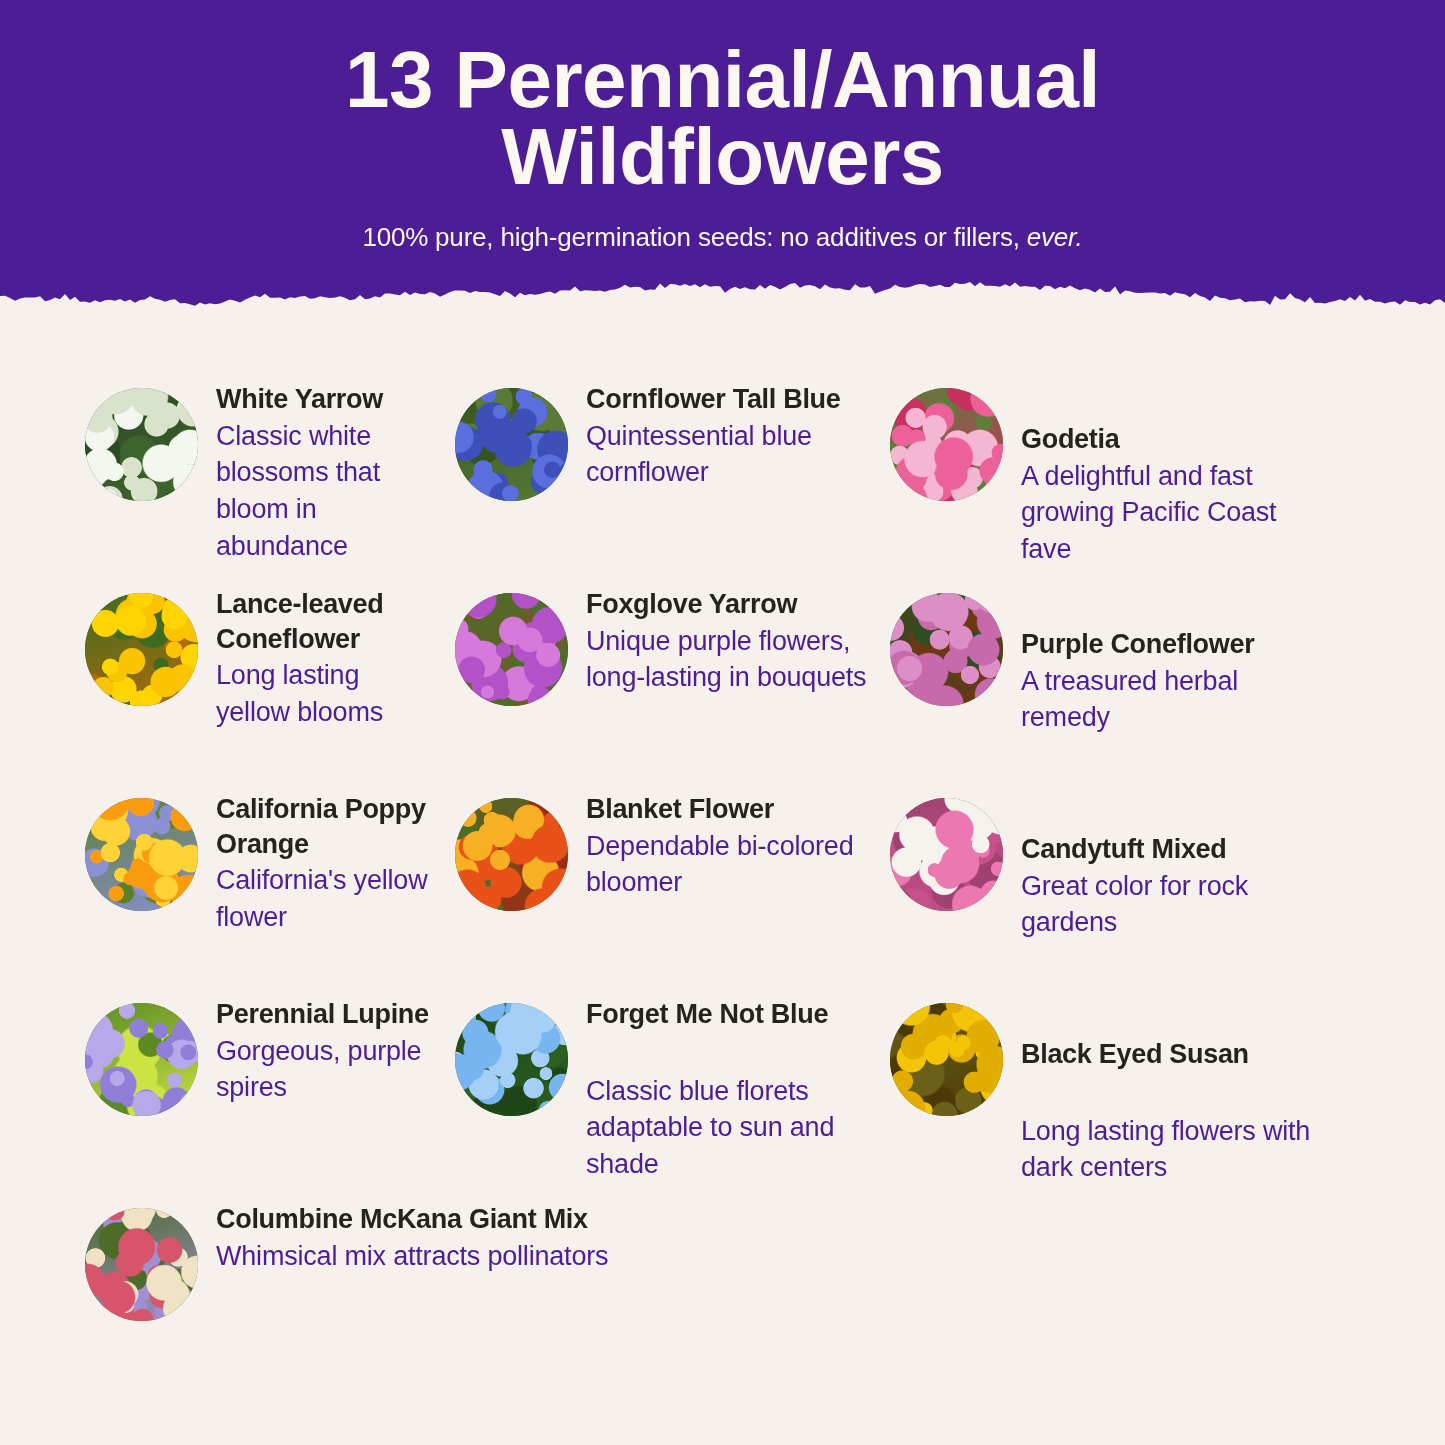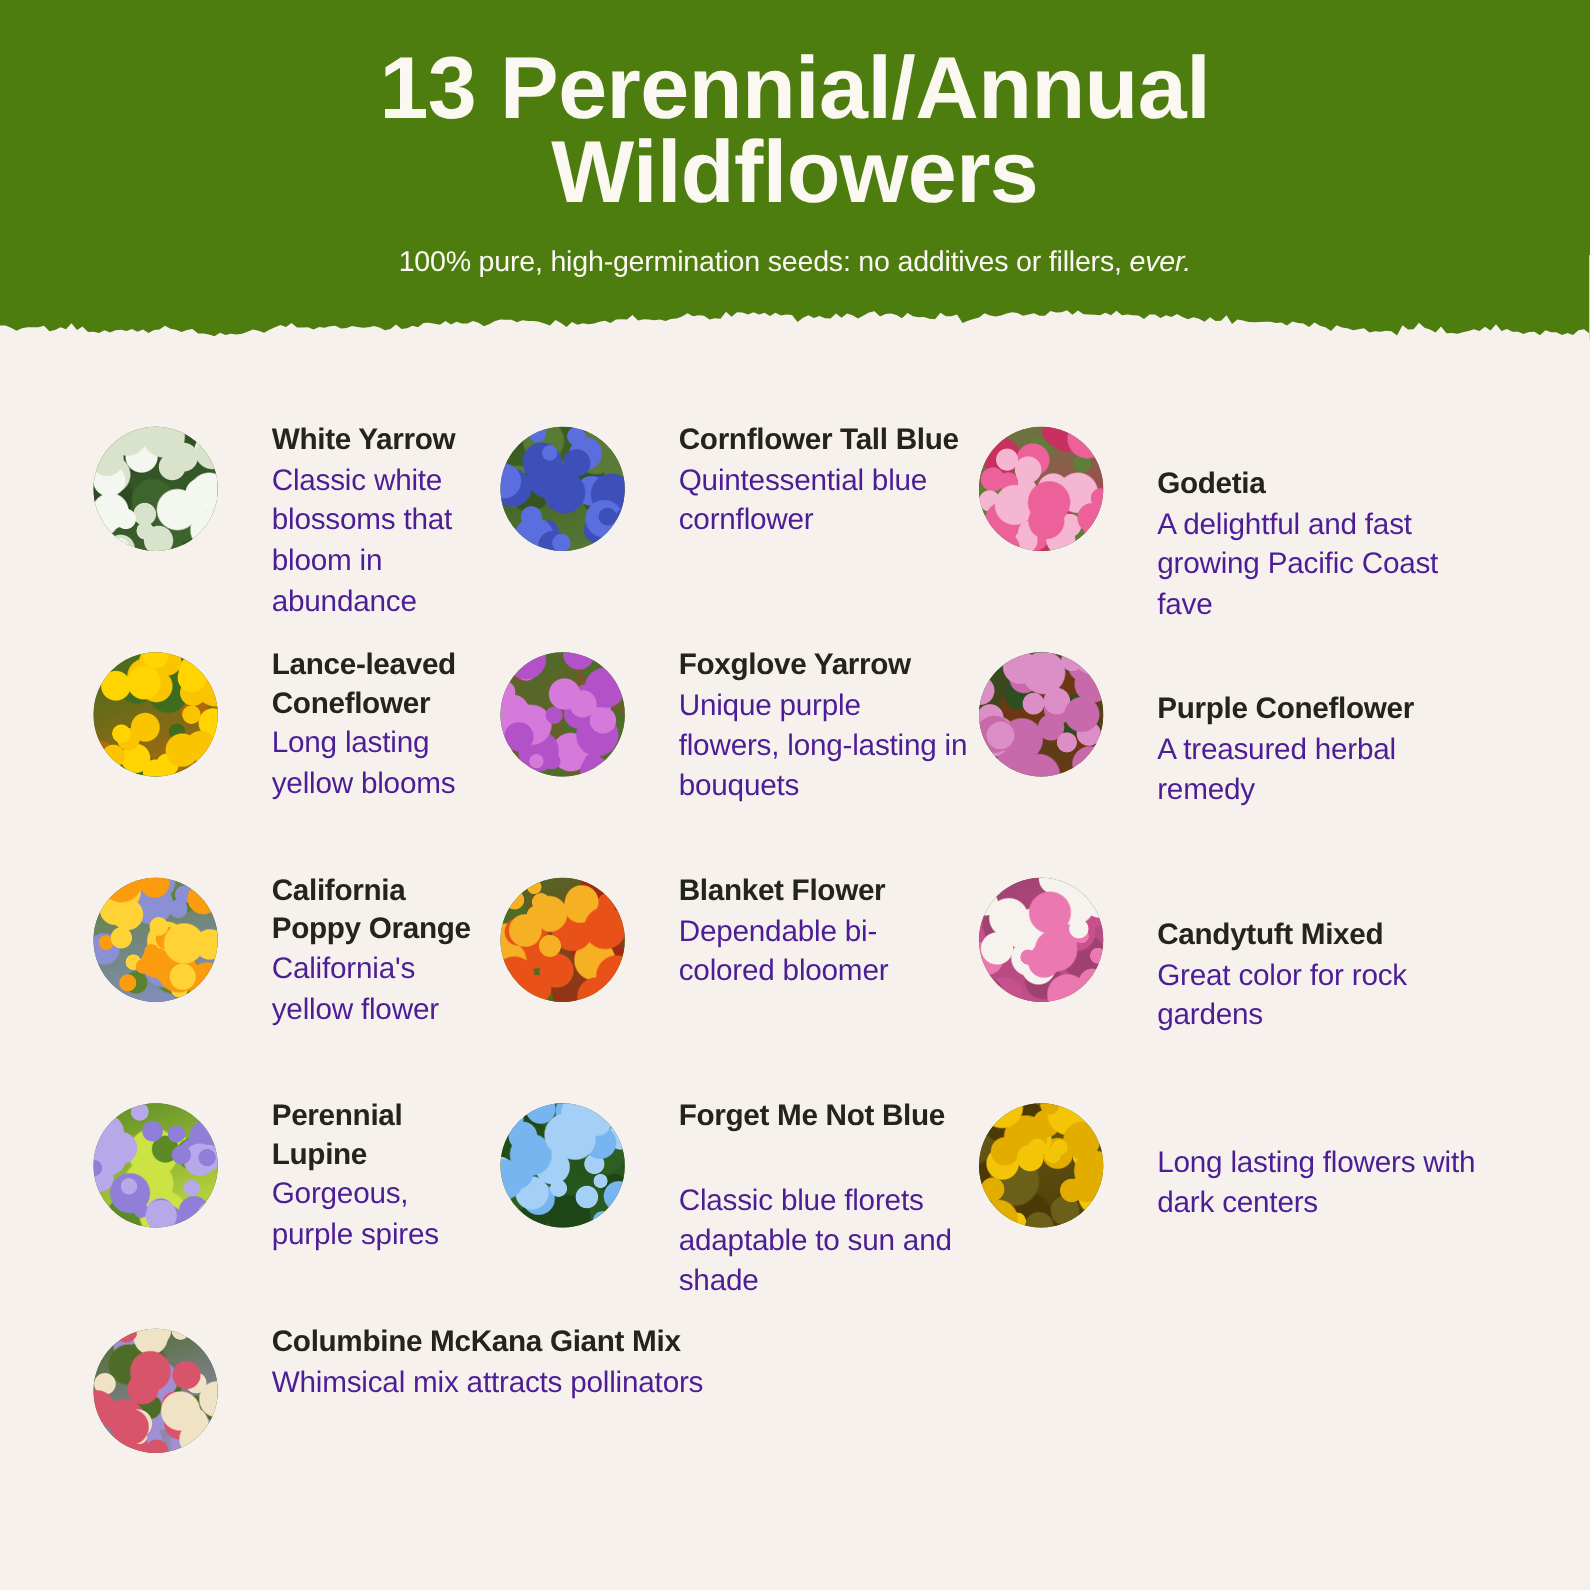--- a/index.html
+++ b/index.html
@@ -58,21 +58,20 @@
   }
   .row{
     display:flex;
     width:1445px;
     height:205px;
   }
   .cell{
     display:flex;
     align-items:flex-start;
     box-sizing:border-box;
-    gap:31px;
   }
   .cell.c0{width:440px;padding-left:85px;}
   .cell.c1{width:440px;padding-left:15px;}
   .cell.c2{width:480px;padding-left:10px;}
   .cell.wide{width:1000px;padding-left:85px;}
 
   .thumb{
     width:113px;height:113px;
     border-radius:50%;
     flex:0 0 113px;
@@ -105,21 +104,21 @@
     margin:0;
     padding-top:1px;
   }
   .w-narrow{max-width:290px;}
   .w-mid{max-width:300px;}
   .w-wide{max-width:420px;margin-top:40px;}
 </style>
 </head>
 <body style="background: rgb(246, 241, 237);">
 
-<div id="header" style="background: #4d7c0f;">
+<div id="header" style="background: #4c1d95;">
   <div id="header-inner">
     <h1 id="title" style="color: rgb(251, 248, 242);">13 Perennial/Annual Wildflowers</h1>
     <p id="subtitle" style="color: rgb(251, 248, 242);"><span>100% pure, high-germination seeds: no additives or fillers, </span><span class="em">ever.</span></p>
   </div>
 </div>
 
 <svg id="torn" viewBox="0 0 1445 62" preserveAspectRatio="none">
   <path id="torn-path" fill="#F6F1ED" d="M0,62 L0,27.9 L0,27.9 L5,27.8 L10,30.0 L15,32.7 L20,30.4 L25,29.5 L30,29.6 L35,29.6 L40,28.2 L45,33.2 L50,32.0 L55,29.4 L60,31.3 L65,25.9 L70,32.0 L75,28.8 L80,33.8 L85,33.6 L90,34.7 L95,32.3 L100,34.3 L105,32.2 L110,31.8 L115,32.8 L120,31.0 L125,33.6 L130,31.6 L135,34.7 L140,32.0 L145,31.6 L150,28.2 L155,30.8 L160,31.8 L165,33.8 L170,32.1 L175,31.2 L180,35.2 L185,35.1 L190,36.2 L195,37.7 L200,34.4 L205,36.5 L210,35.3 L215,36.2 L220,35.4 L225,33.5 L230,31.5 L235,32.7 L240,34.4 L245,31.7 L250,29.5 L255,27.5 L260,29.2 L265,25.7 L270,29.8 L275,29.8 L280,29.4 L285,31.6 L290,29.3 L295,29.9 L300,28.6 L305,28.1 L310,30.7 L315,30.2 L320,28.3 L325,29.2 L330,30.0 L335,29.4 L340,28.3 L345,29.7 L350,32.2 L355,31.2 L360,26.9 L365,31.2 L370,30.4 L375,28.2 L380,29.4 L385,25.6 L390,25.4 L395,26.4 L400,27.3 L405,23.8 L410,26.9 L415,24.5 L420,26.1 L425,26.2 L430,23.9 L435,25.5 L440,28.7 L445,26.6 L450,23.9 L455,22.5 L460,22.6 L465,22.7 L470,25.0 L475,23.1 L480,23.9 L485,23.9 L490,24.6 L495,26.2 L500,28.0 L505,22.9 L510,25.6 L515,29.3 L520,24.7 L525,27.2 L530,25.9 L535,26.7 L540,26.1 L545,24.4 L550,23.5 L555,25.7 L560,22.5 L565,22.2 L570,22.4 L575,18.4 L580,23.3 L585,22.2 L590,22.4 L595,23.1 L600,22.4 L605,23.8 L610,21.9 L615,21.5 L620,19.8 L625,16.8 L630,19.5 L635,18.7 L640,19.0 L645,22.4 L650,21.4 L655,21.8 L660,15.4 L665,20.0 L670,15.9 L675,16.2 L680,17.8 L685,15.9 L690,18.0 L695,16.3 L700,19.2 L705,16.3 L710,18.8 L715,18.0 L720,18.3 L725,24.8 L730,20.9 L735,18.7 L740,21.1 L745,19.2 L750,21.3 L755,21.5 L760,16.9 L765,20.8 L770,16.9 L775,18.7 L780,21.6 L785,18.9 L790,16.0 L795,14.9 L800,19.7 L805,17.5 L810,17.0 L815,18.3 L820,21.3 L825,16.5 L830,19.4 L835,20.4 L840,20.2 L845,21.7 L850,22.3 L855,16.3 L860,19.5 L865,19.5 L870,18.0 L875,25.7 L880,23.7 L885,21.9 L890,20.6 L895,16.7 L900,18.9 L905,19.8 L910,18.9 L915,16.9 L920,15.9 L925,16.6 L930,19.1 L935,17.9 L940,16.7 L945,19.1 L950,19.0 L955,14.7 L960,16.0 L965,15.8 L970,14.0 L975,18.2 L980,14.2 L985,17.7 L990,17.8 L995,18.1 L1000,18.7 L1005,16.3 L1010,18.5 L1015,14.5 L1020,18.7 L1025,17.9 L1030,18.7 L1035,18.8 L1040,21.9 L1045,17.8 L1050,17.9 L1055,21.2 L1060,18.7 L1065,20.2 L1070,17.4 L1075,20.2 L1080,22.3 L1085,20.5 L1090,21.7 L1095,24.6 L1100,20.4 L1105,23.9 L1110,23.7 L1115,18.5 L1120,26.6 L1125,22.4 L1130,23.3 L1135,24.8 L1140,25.0 L1145,24.8 L1150,24.4 L1155,24.4 L1160,25.6 L1165,25.1 L1170,27.8 L1175,24.3 L1180,25.6 L1185,26.2 L1190,29.2 L1195,25.1 L1200,28.1 L1205,29.6 L1210,32.9 L1215,27.6 L1220,29.7 L1225,30.3 L1230,32.2 L1235,31.4 L1240,30.5 L1245,34.2 L1250,33.2 L1255,33.5 L1260,32.7 L1265,33.1 L1270,37.1 L1275,27.7 L1280,31.6 L1285,31.3 L1290,25.3 L1295,30.0 L1300,31.5 L1305,34.3 L1310,28.9 L1315,34.9 L1320,34.8 L1325,35.4 L1330,34.1 L1335,32.9 L1340,31.3 L1345,32.9 L1350,29.1 L1355,32.5 L1360,26.8 L1365,32.8 L1370,31.1 L1375,33.7 L1380,33.7 L1385,35.6 L1390,33.9 L1395,33.6 L1400,36.7 L1405,32.2 L1410,34.0 L1415,34.0 L1420,36.5 L1425,34.8 L1430,36.6 L1435,32.3 L1440,31.3 L1445,35.1 L1445,62 Z"></path>
 </svg>
 
@@ -232,20 +231,21 @@
       <div class="txt">
         <p class="name w-mid">Forget Me Not Blue</p>
         <p class="desc w-wide">Classic blue florets adaptable to sun and shade</p>
       </div>
     </div>
     <div class="cell c2">
       <div class="thumb">
           <div class="tex" style="background-image: radial-gradient(circle at 65% 35.4%, rgb(242, 196, 16) 0px, rgb(242, 196, 16) 6.8px, transparent 7.3px), radial-gradient(circle at 94.5% 3.6%, rgb(224, 173, 6) 0px, rgb(224, 173, 6) 12.2px, transparent 13.2px), radial-gradient(circle at 18.6% 3.2%, rgb(242, 196, 16) 0px, rgb(242, 196, 16) 18.2px, transparent 19.7px), radial-gradient(circle at 86.7% 67.6%, rgb(224, 173, 6) 0px, rgb(224, 173, 6) 12.9px, transparent 13.9px), radial-gradient(circle at 41.2% 44%, rgb(242, 196, 16) 0px, rgb(242, 196, 16) 11.6px, transparent 12.5px), radial-gradient(circle at 57% 1.4%, rgb(224, 173, 6) 0px, rgb(224, 173, 6) 8.3px, transparent 9px), radial-gradient(circle at 46.8% 35.4%, rgb(242, 196, 16) 0px, rgb(242, 196, 16) 7.6px, transparent 8.2px), radial-gradient(circle at 20.9% 38.6%, rgb(224, 173, 6) 0px, rgb(224, 173, 6) 12.3px, transparent 13.3px), radial-gradient(circle at 19% 48.4%, rgb(242, 196, 16) 0px, rgb(242, 196, 16) 14.2px, transparent 15.3px), radial-gradient(circle at 14% 84.9%, rgb(224, 173, 6) 0px, rgb(224, 173, 6) 6.6px, transparent 7.1px), radial-gradient(circle at 84% 98.2%, rgb(242, 196, 16) 0px, rgb(242, 196, 16) 9.2px, transparent 9.9px), radial-gradient(circle at 82.6% 29.8%, rgb(224, 173, 6) 0px, rgb(224, 173, 6) 16.1px, transparent 17.4px), radial-gradient(circle at 13.7% 3.2%, rgb(242, 196, 16) 0px, rgb(242, 196, 16) 15.9px, transparent 17.2px), radial-gradient(circle at 92.8% 54.3%, rgb(224, 173, 6) 0px, rgb(224, 173, 6) 17.7px, transparent 19.1px), radial-gradient(circle at 83.4% 43.3%, rgb(242, 196, 16) 0px, rgb(242, 196, 16) 8.5px, transparent 9.2px), radial-gradient(circle at 15.5% 93.4%, rgb(224, 173, 6) 0px, rgb(224, 173, 6) 17.1px, transparent 18.5px), radial-gradient(circle at 72.5% 8.5%, rgb(242, 196, 16) 0px, rgb(242, 196, 16) 18.8px, transparent 20.3px), radial-gradient(circle at 37.5% 27.1%, rgb(224, 173, 6) 0px, rgb(224, 173, 6) 18.9px, transparent 20.4px), radial-gradient(circle at 96.8% 73.5%, rgb(242, 196, 16) 0px, rgb(242, 196, 16) 18.7px, transparent 20.2px), radial-gradient(circle at 74.6% 70.1%, rgb(224, 173, 6) 0px, rgb(224, 173, 6) 10.2px, transparent 11px), radial-gradient(circle at 30.8% 94.8%, rgb(242, 196, 16) 0px, rgb(242, 196, 16) 7.5px, transparent 8.1px), radial-gradient(circle at 54.3% 16.1%, rgb(224, 173, 6) 0px, rgb(224, 173, 6) 12px, transparent 13px), radial-gradient(circle at 44.9% 29.1%, rgb(242, 196, 16) 0px, rgb(242, 196, 16) 14.7px, transparent 15.9px), radial-gradient(circle at 10.9% 69.2%, rgb(224, 173, 6) 0px, rgb(224, 173, 6) 10.3px, transparent 11.1px), radial-gradient(circle at 59.2% 41.5%, rgb(242, 196, 16) 0px, rgb(242, 196, 16) 7.2px, transparent 7.8px), radial-gradient(circle at 63.3% 40.3%, rgb(224, 173, 6) 0px, rgb(224, 173, 6) 13.5px, transparent 14.6px), radial-gradient(circle at 39.4% 10.7%, rgb(74, 58, 8) 0px, rgb(74, 58, 8) 13.2px, transparent 14.5px), radial-gradient(circle at 28.4% 62.6%, rgb(106, 95, 28) 0px, rgb(106, 95, 28) 21.4px, transparent 23.5px), radial-gradient(circle at 18.5% 15.1%, rgb(74, 58, 8) 0px, rgb(74, 58, 8) 17.1px, transparent 18.8px), radial-gradient(circle at 48.3% 98.9%, rgb(106, 95, 28) 0px, rgb(106, 95, 28) 12.3px, transparent 13.5px), radial-gradient(circle at 12% 83.5%, rgb(74, 58, 8) 0px, rgb(74, 58, 8) 8.2px, transparent 9px), radial-gradient(circle at 19% 94.5%, rgb(106, 95, 28) 0px, rgb(106, 95, 28) 9.7px, transparent 10.7px), radial-gradient(circle at 41.3% 89.1%, rgb(74, 58, 8) 0px, rgb(74, 58, 8) 18px, transparent 19.8px), radial-gradient(circle at 6.1% 82.4%, rgb(106, 95, 28) 0px, rgb(106, 95, 28) 8.1px, transparent 8.9px), radial-gradient(circle at 11.2% 61.3%, rgb(74, 58, 8) 0px, rgb(74, 58, 8) 17.4px, transparent 19.1px), radial-gradient(circle at 37.6% 43.1%, rgb(106, 95, 28) 0px, rgb(106, 95, 28) 9.9px, transparent 10.9px), radial-gradient(circle at 99.9% 16.8%, rgb(74, 58, 8) 0px, rgb(74, 58, 8) 19px, transparent 20.9px), radial-gradient(circle at 69.1% 86.2%, rgb(106, 95, 28) 0px, rgb(106, 95, 28) 12.5px, transparent 13.8px), linear-gradient(160deg, rgb(106, 95, 28) 0%, rgb(74, 58, 8) 100%); background-blend-mode: normal; filter: saturate(1.05) blur(0.4px);"></div>
         </div>
       <div class="txt">
+        <p class="name w-wide">Black Eyed Susan</p>
         <p class="desc w-wide">Long lasting flowers with dark centers</p>
       </div>
     </div>
   </div>
 
   <div class="row">
     <div class="cell wide">
       <div class="thumb">
           <div class="tex" style="background-image: radial-gradient(circle at 48.6% 0.2%, rgb(239, 226, 198) 0px, rgb(239, 226, 198) 15.4px, transparent 16.6px), radial-gradient(circle at 23.9% 78.3%, rgb(210, 85, 106) 0px, rgb(210, 85, 106) 6.5px, transparent 7px), radial-gradient(circle at 70.1% 66.2%, rgb(239, 226, 198) 0px, rgb(239, 226, 198) 17.1px, transparent 18.5px), radial-gradient(circle at 39.8% 48.2%, rgb(210, 85, 106) 0px, rgb(210, 85, 106) 13.6px, transparent 14.7px), radial-gradient(circle at 83.1% 88.7%, rgb(239, 226, 198) 0px, rgb(239, 226, 198) 15.2px, transparent 16.4px), radial-gradient(circle at 74.8% 37.2%, rgb(210, 85, 106) 0px, rgb(210, 85, 106) 12.3px, transparent 13.3px), radial-gradient(circle at 70% 1.7%, rgb(239, 226, 198) 0px, rgb(239, 226, 198) 7.7px, transparent 8.3px), radial-gradient(circle at 69.7% 76.1%, rgb(210, 85, 106) 0px, rgb(210, 85, 106) 14.1px, transparent 15.2px), radial-gradient(circle at 67.7% 66.7%, rgb(239, 226, 198) 0px, rgb(239, 226, 198) 12.6px, transparent 13.6px), radial-gradient(circle at 45.8% 34.3%, rgb(210, 85, 106) 0px, rgb(210, 85, 106) 17.8px, transparent 19.2px), radial-gradient(circle at 77.8% 77%, rgb(239, 226, 198) 0px, rgb(239, 226, 198) 16.1px, transparent 17.4px), radial-gradient(circle at 30% 78.9%, rgb(210, 85, 106) 0px, rgb(210, 85, 106) 15.7px, transparent 17px), radial-gradient(circle at 82.5% 43.5%, rgb(239, 226, 198) 0px, rgb(239, 226, 198) 9.1px, transparent 9.8px), radial-gradient(circle at 22% 90.2%, rgb(210, 85, 106) 0px, rgb(210, 85, 106) 8.5px, transparent 9.2px), radial-gradient(circle at 99.5% 56.7%, rgb(239, 226, 198) 0px, rgb(239, 226, 198) 15.7px, transparent 17px), radial-gradient(circle at 2.4% 64.7%, rgb(210, 85, 106) 0px, rgb(210, 85, 106) 16.7px, transparent 18px), radial-gradient(circle at 36.9% 86.3%, rgb(239, 226, 198) 0px, rgb(239, 226, 198) 6.9px, transparent 7.5px), radial-gradient(circle at 29.5% 94.5%, rgb(210, 85, 106) 0px, rgb(210, 85, 106) 15.5px, transparent 16.7px), radial-gradient(circle at 35.8% 76.2%, rgb(239, 226, 198) 0px, rgb(239, 226, 198) 12.3px, transparent 13.3px), radial-gradient(circle at 26.1% 1.7%, rgb(210, 85, 106) 0px, rgb(210, 85, 106) 10.1px, transparent 10.9px), radial-gradient(circle at 9.2% 44.3%, rgb(239, 226, 198) 0px, rgb(239, 226, 198) 9.4px, transparent 10.2px), radial-gradient(circle at 25.6% 71.9%, rgb(210, 85, 106) 0px, rgb(210, 85, 106) 16.6px, transparent 17.9px), radial-gradient(circle at 81.3% 77.7%, rgb(239, 226, 198) 0px, rgb(239, 226, 198) 7.4px, transparent 8px), radial-gradient(circle at 50.9% 98.6%, rgb(210, 85, 106) 0px, rgb(210, 85, 106) 10.3px, transparent 11.1px), radial-gradient(circle at 46% 7%, rgb(239, 226, 198) 0px, rgb(239, 226, 198) 14.9px, transparent 16.1px), radial-gradient(circle at 64.9% 60.3%, rgb(210, 85, 106) 0px, rgb(210, 85, 106) 10.6px, transparent 11.4px), radial-gradient(circle at 82.7% 90.6%, rgb(160, 144, 208) 0px, rgb(160, 144, 208) 21.9px, transparent 24.1px), radial-gradient(circle at 81% 70.1%, rgb(77, 107, 42) 0px, rgb(77, 107, 42) 17.7px, transparent 19.5px), radial-gradient(circle at 53.6% 41%, rgb(160, 144, 208) 0px, rgb(160, 144, 208) 15.5px, transparent 17.1px), radial-gradient(circle at 44.7% 62.5%, rgb(77, 107, 42) 0px, rgb(77, 107, 42) 11px, transparent 12.1px), radial-gradient(circle at 55.3% 66.9%, rgb(160, 144, 208) 0px, rgb(160, 144, 208) 15.5px, transparent 17.1px), radial-gradient(circle at 40.6% 28.9%, rgb(77, 107, 42) 0px, rgb(77, 107, 42) 19.9px, transparent 21.9px), radial-gradient(circle at 37.5% 89.9%, rgb(160, 144, 208) 0px, rgb(160, 144, 208) 18.9px, transparent 20.8px), radial-gradient(circle at 79.6% 71.2%, rgb(77, 107, 42) 0px, rgb(77, 107, 42) 12.1px, transparent 13.3px), radial-gradient(circle at 0.4% 1.7%, rgb(160, 144, 208) 0px, rgb(160, 144, 208) 9.7px, transparent 10.7px), radial-gradient(circle at 28.3% 28.8%, rgb(77, 107, 42) 0px, rgb(77, 107, 42) 17.4px, transparent 19.1px), radial-gradient(circle at 33% 13.8%, rgb(160, 144, 208) 0px, rgb(160, 144, 208) 18.1px, transparent 19.9px), radial-gradient(circle at 60.7% 47.2%, rgb(77, 107, 42) 0px, rgb(77, 107, 42) 10.7px, transparent 11.8px), linear-gradient(160deg, rgb(77, 107, 42) 0%, rgb(160, 144, 208) 100%); background-blend-mode: normal; filter: saturate(1.05) blur(0.4px);"></div>
         </div>

